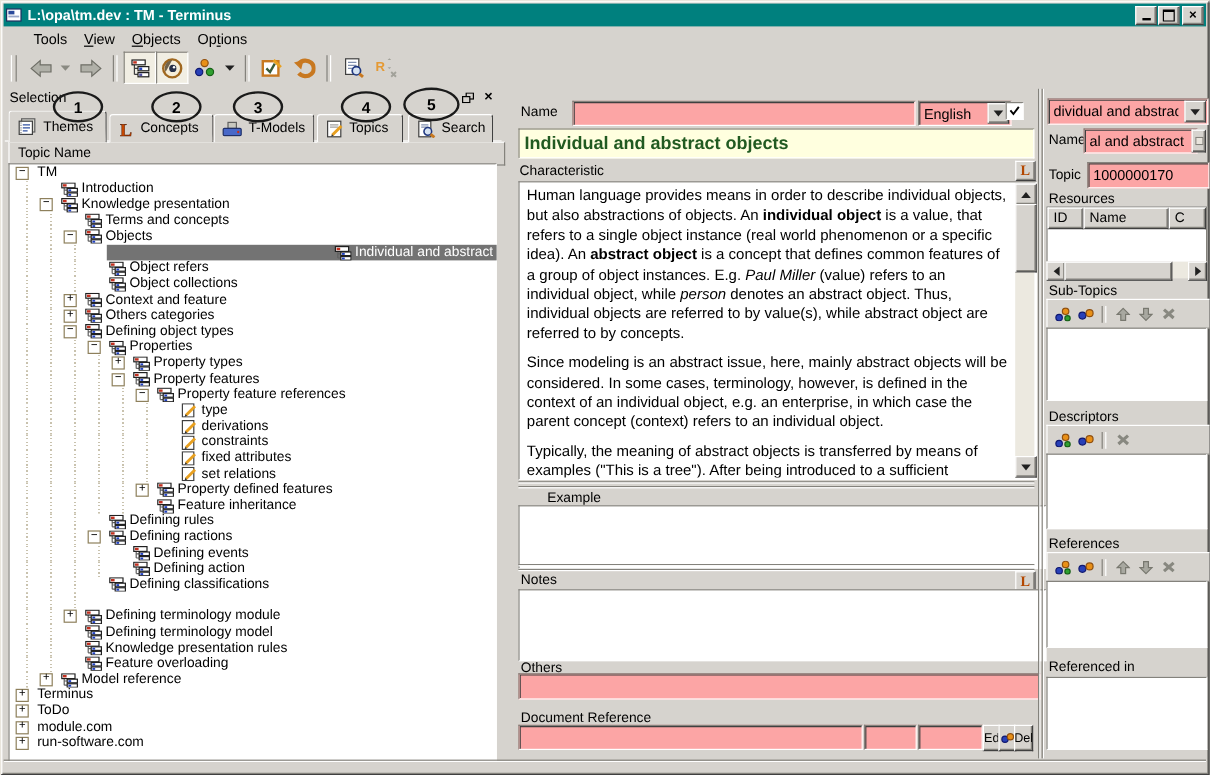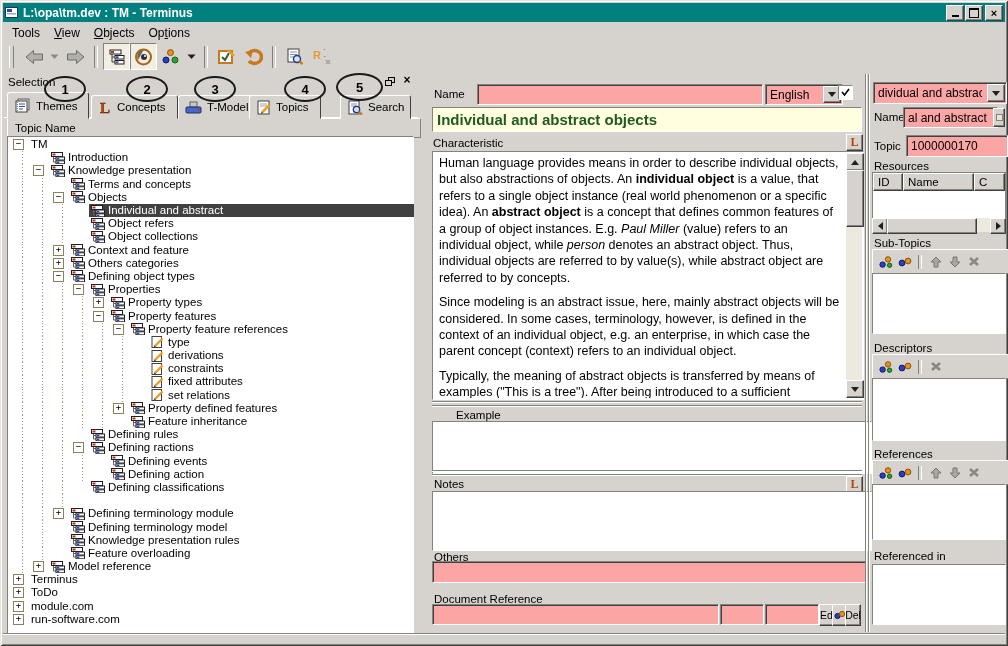--- a/index.html
+++ b/index.html
@@ -10,21 +10,21 @@
   .abs{position:absolute;}
   .raised{border:1px solid;border-color:#FFFFFF #404040 #404040 #FFFFFF;box-shadow:inset -1px -1px 0 #84827C;background:#D6D3CE;}
   .raised-soft{border:1px solid;border-color:#FFFFFF #84827C #84827C #FFFFFF;background:#D6D3CE;}
   .sunken-soft{border:1px solid;border-color:#84827C #FFFFFF #FFFFFF #84827C;background:#fff;}
   .pressed{border:1px solid;border-color:#84827C #FFFFFF #FFFFFF #84827C;background:#F1EEE3;}
   
   #titlebar{left:3px;top:3px;right:3px;height:19px;background:#00807E;display:flex;align-items:center;padding:0 2px;}
   #titlebar .ttl{color:#fff;font-weight:bold;font-size:12px;margin-left:4px;white-space:nowrap;}
   .winbtn{width:16px;height:14px;margin-left:1px;display:flex;align-items:center;justify-content:center;font-size:10px;line-height:10px;cursor:default;}
   
-  #menubar{left:3px;top:23px;right:3px;height:19px;display:flex;align-items:center;padding-left:4px;font-size:12px;}
+  #menubar{left:3px;top:23px;right:3px;height:19px;display:flex;align-items:center;padding-left:20px;font-size:12px;}
   .menu-item{padding:2px 9px 2px 5px;}
   
   #toolbar{left:3px;top:42px;right:3px;height:29px;display:flex;align-items:center;padding-left:4px;}
   .tb-handle{width:3px;height:22px;border-left:1px solid #fff;border-right:1px solid #84827C;margin:0 6px 0 2px;}
   .tb-btn{width:25px;height:25px;display:flex;align-items:center;justify-content:center;background:transparent;border:1px solid transparent;}
   .tb-btn.small{width:13px;}
   .tb-btn.pressed{border-color:#84827C #FFFFFF #FFFFFF #84827C;background:#F1EEE3;}
   .tb-sep{width:2px;height:22px;border-left:1px solid #84827C;border-right:1px solid #fff;margin:0 5px;}
   
   #sel-title{left:8px;top:76px;font-size:11.5px;}
@@ -41,21 +41,21 @@
   .trow{display:flex;align-items:center;height:13.2px;padding-left:6px;white-space:nowrap;}
   .iu{width:20px;height:13.2px;position:relative;flex:0 0 auto;}
   .iu::before{content:"";position:absolute;left:9px;top:0;bottom:0;width:1px;
       background:repeating-linear-gradient(to bottom,#A59A78 0,#A59A78 1px,transparent 1px,transparent 3px);}
   .exp-slot{width:16px;height:13.2px;display:flex;align-items:center;flex:0 0 auto;position:relative;}
   .exp{width:9px;height:9px;border:1px solid #8E805C;background:#fff;font-size:9px;line-height:7px;text-align:center;
        font-family:"DejaVu Sans Mono",monospace;color:#000;}
   .ticon{width:17px;height:12px;display:flex;align-items:center;flex:0 0 auto;}
   .tlabel{padding:0 3px 1px 2px;font-size:11.5px;}
   .selwrap{display:flex;align-items:center;flex:1;height:13.2px;}
-  .selwrap.sel{background:#404040;color:#fff;}
+  .selwrap.sel{background:#737373;color:#fff;justify-content:flex-end;}
   
   .flabel{font-size:11.5px;}
   .field{position:absolute;background:#fca5a5;border:1px solid;border-color:#84827C #FFFFFF #FFFFFF #84827C;
          box-shadow:inset 1px 1px 0 #404040;font-size:12px;display:flex;align-items:center;padding-left:4px;}
   .combo-btn{position:absolute;right:1px;top:1px;bottom:1px;width:16px;display:flex;align-items:center;justify-content:center;}
   .tri-down{width:0;height:0;border-left:4px solid transparent;border-right:4px solid transparent;border-top:5px solid #202020;}
   .tri-up{width:0;height:0;border-left:4px solid transparent;border-right:4px solid transparent;border-bottom:5px solid #202020;}
   .tri-left{width:0;height:0;border-top:4px solid transparent;border-bottom:4px solid transparent;border-right:5px solid #202020;}
   .tri-right{width:0;height:0;border-top:4px solid transparent;border-bottom:4px solid transparent;border-left:5px solid #202020;}
   #title-band{left:432px;top:107px;width:428px;height:23px;background:#FFFFDF;
@@ -256,21 +256,21 @@
       <div class="tab" style="left: 178px; width: 70px; top: 95px; height: 22px; z-index: 5;">
         <span style="display: flex;">
           <svg width="18" height="14">
             <rect x="5" y="2" width="7" height="5" fill="#C8C8C0" stroke="#606060"></rect>
             <rect x="1" y="7" width="15" height="6" rx="1" fill="#4868C8" stroke="#203068"></rect>
             <circle cx="13.5" cy="10" r="1" fill="#C03020"></circle>
           </svg>
         </span>
         <span class="lbl">T-Models</span>
       </div>
-      <div class="tab" style="left: 249px; width: 58px; top: 95px; height: 22px; z-index: 5;">
+      <div class="tab" style="left: 264px; width: 58px; top: 95px; height: 22px; z-index: 5;">
         <span style="display: flex;">
           <svg width="16" height="15">
             <rect x="2" y="1" width="11" height="13" fill="#fff" stroke="#404040"></rect>
             <line x1="4" y1="4" x2="11" y2="4" stroke="#A0A0A0"></line>
             <line x1="4" y1="6" x2="11" y2="6" stroke="#A0A0A0"></line>
             <line x1="6" y1="12.5" x2="13.5" y2="5" stroke="#E8A020" stroke-width="2.5"></line>
             <polygon points="5,14 7,13 5.5,11.8" fill="#303030"></polygon>
           </svg>
         </span>
         <span class="lbl">Topics</span>

